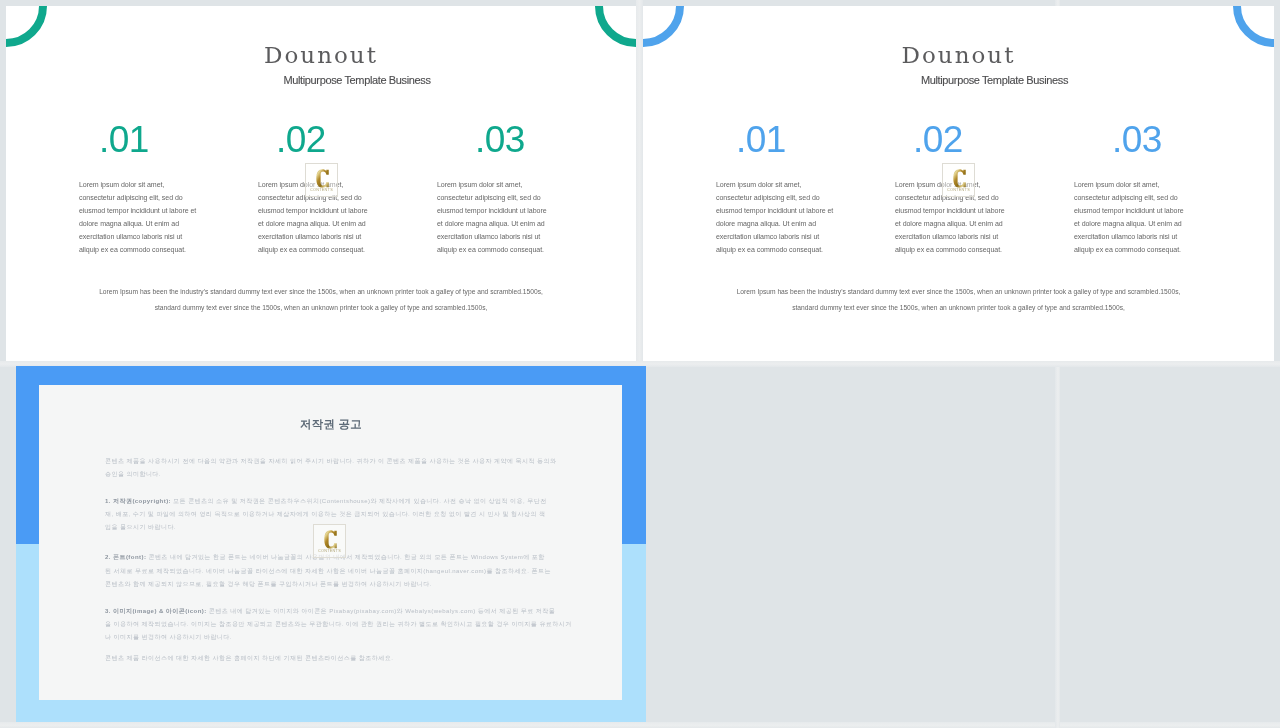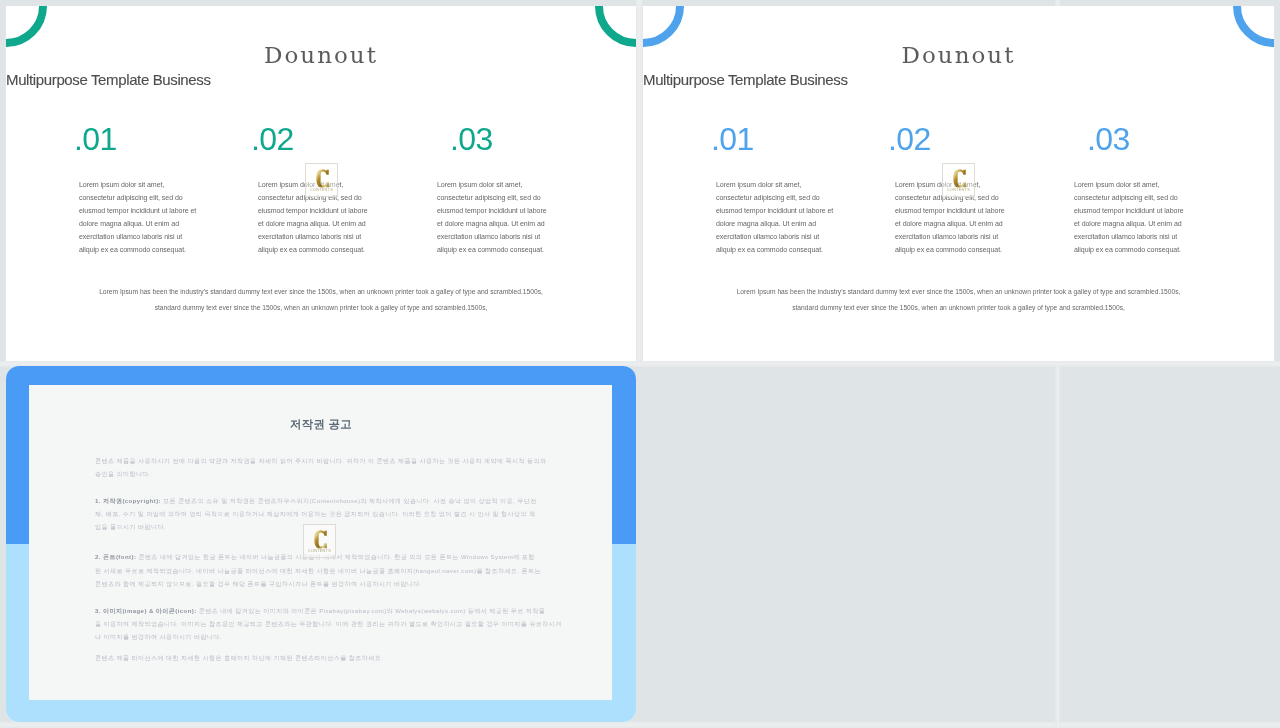--- a/index.html
+++ b/index.html
@@ -12,32 +12,32 @@
   .page-edge-right{position:absolute;right:0;top:0;width:5px;height:728px;
       background:linear-gradient(90deg,#e3e7ea 0%,#eceeef 60%,#e4e8ea 100%);}
   .gap-h{position:absolute;left:0;top:361px;width:1280px;height:6px;
       background:linear-gradient(180deg,#e7eaec 0%,#eceeef 50%,#e3e7ea 100%);}
   .gap-v{position:absolute;left:636px;top:0;width:7px;height:361px;
       background:linear-gradient(90deg,#e7eaec 0%,#eceeef 50%,#e3e7ea 100%);}
 
   .slide{position:absolute;background:#ffffff;overflow:hidden;}
   .slide-a{left:6px;top:6px;width:630px;height:355px;}
   .slide-b{left:643px;top:6px;width:631px;height:355px;}
-  .slide-c{left:6px;top:366px;width:630px;height:356px;border-radius:13px;}
+  .slide-c{left:16px;top:366px;width:630px;height:356px;}
 
   .arcs{position:absolute;left:0;top:0;width:100%;height:100%;}
 
   .ttl{position:absolute;left:0;width:100%;text-align:center;
        font-family:"DejaVu Serif",serif;font-weight:400;color:#5b5b5d;
        font-size:23px;letter-spacing:2.0px;top:36px;line-height:26px;}
-  .sub{position:absolute;left:0;width:100%;color:#4d4d4f;
-       font-size:15px;top:66px;line-height:16px;letter-spacing:-.37px;font-weight:400;-webkit-text-stroke:.12px #4d4d4f;}
+  .sub{position:absolute;left:0;width:100%;text-align:center;color:#4d4d4f;
+       font-size:11px;top:66px;line-height:16px;letter-spacing:-.37px;font-weight:400;padding-left:36px;-webkit-text-stroke:.12px #4d4d4f;}
 
-  .num{position:absolute;font-weight:300;font-size:32px;top:110px;line-height:47px;
-       letter-spacing:-.6px;}
+  .num{position:absolute;font-weight:300;font-size:37px;top:110px;line-height:47px;
+       letter-spacing:-.6px;margin-left:25px;}
   .n1{left:68px;} .n2{left:245px;text-align:center;} .n3{left:444px;}
   .col{position:absolute;font-size:7.05px;line-height:13.05px;color:#676767;top:172px;letter-spacing:-.06px;}
   .c1{left:73px;width:135px;} .c2{left:252px;width:135px;} .c3{left:431px;width:135px;}
   .foot{position:absolute;left:0px;width:100%;text-align:center;font-size:6.68px;
         line-height:15.7px;color:#676767;top:278px;white-space:nowrap;}
 
   .wm{position:absolute;width:31px;height:32px;border:1px solid #dedcd4;
       background:rgba(255,255,252,.42);}
   .wm .c{position:absolute;left:10px;top:5px;width:13px;height:19px;}
   .wm .c svg{display:block;width:13px;height:19px;}

